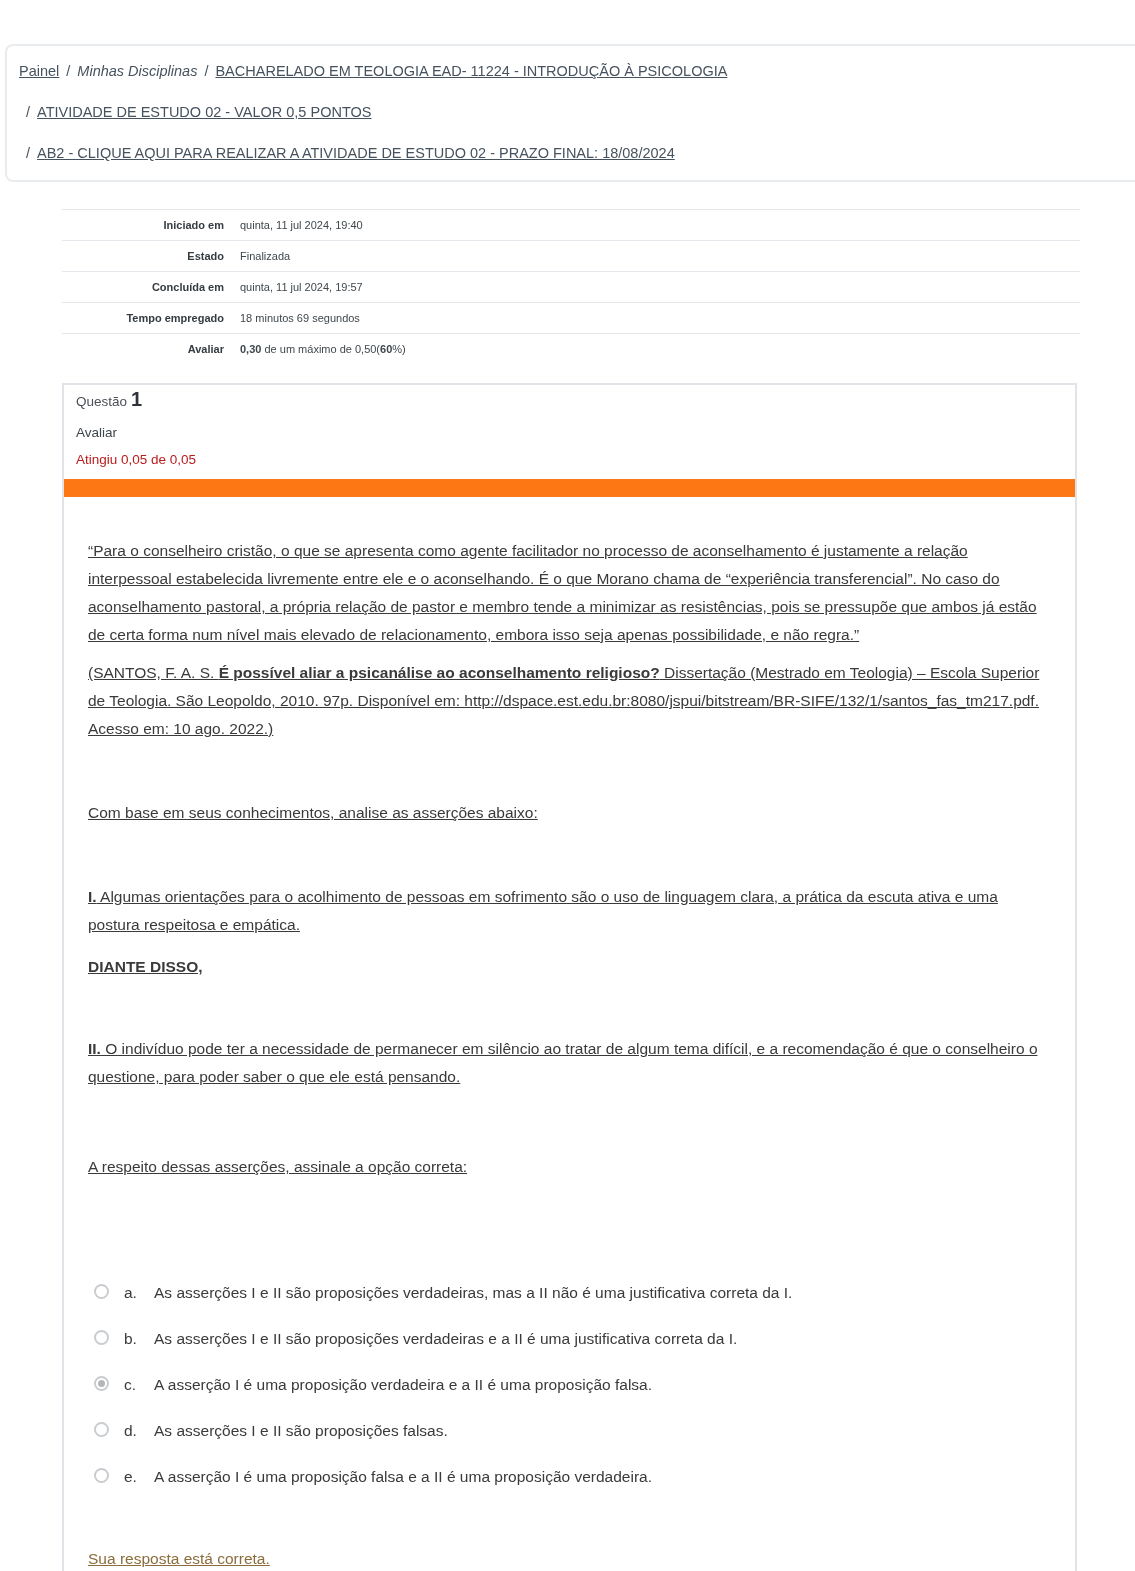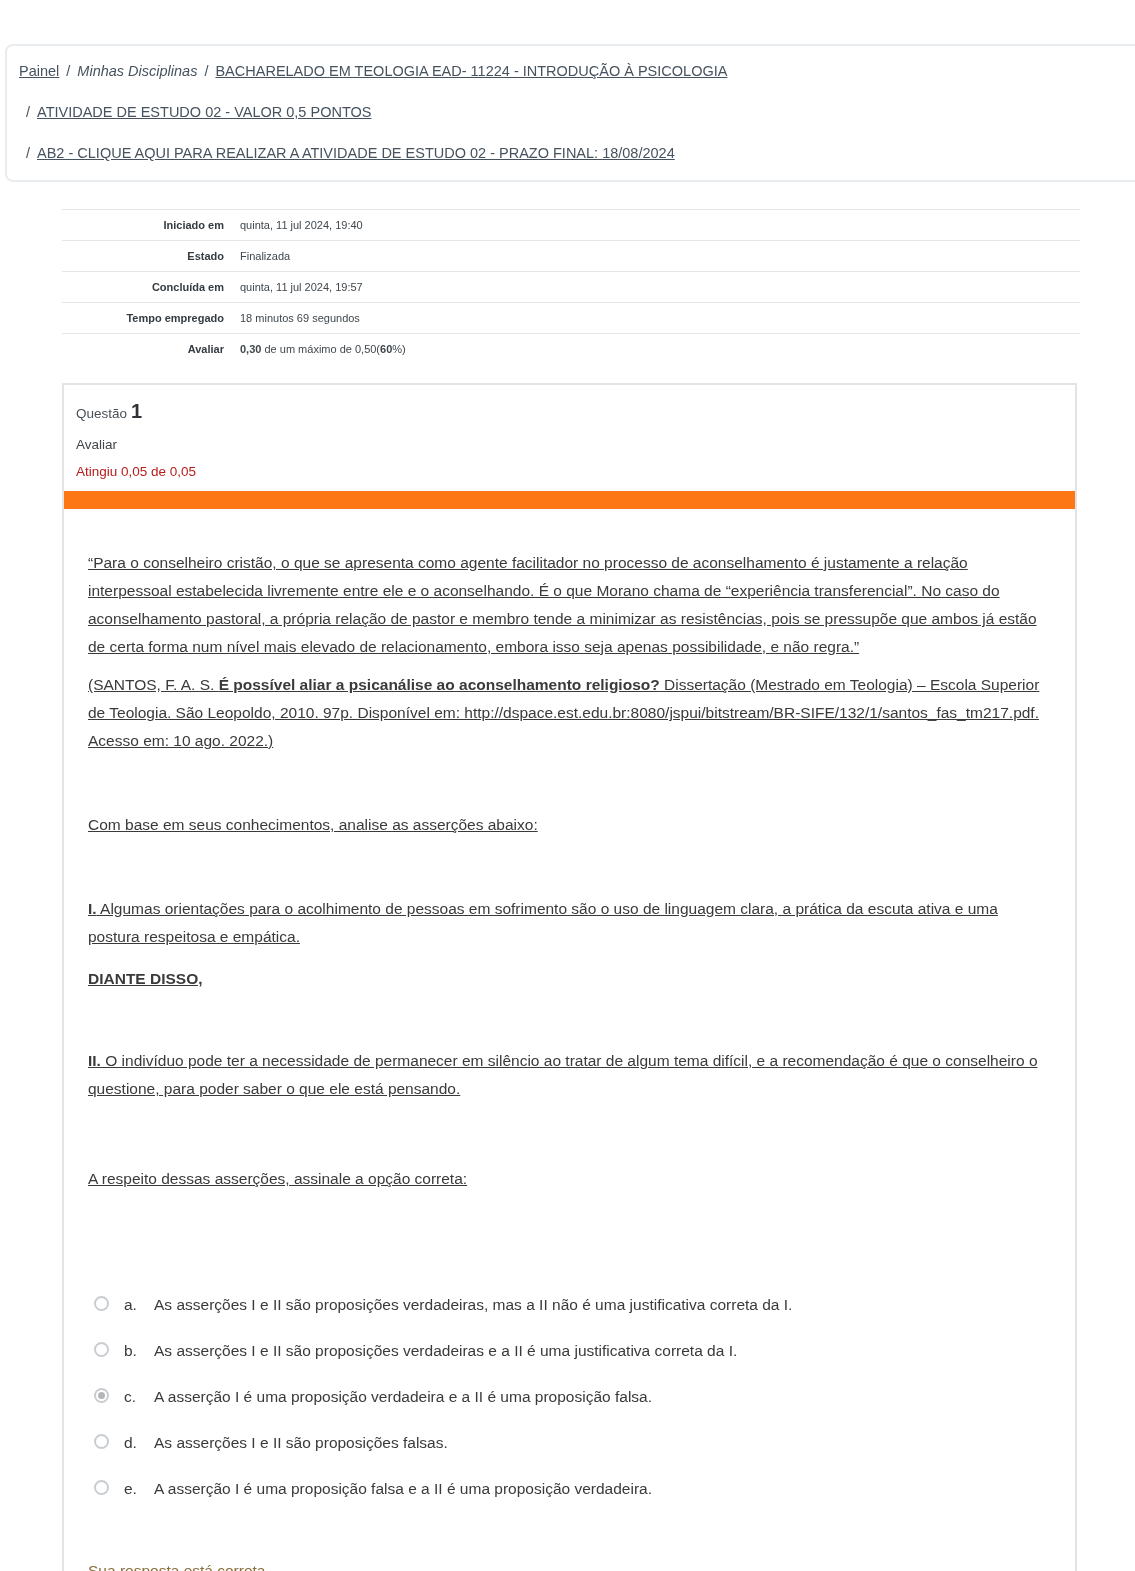--- a/index.html
+++ b/index.html
@@ -60,21 +60,21 @@
   }
   .svalue b { font-weight: bold; }
 
   
   .question-box {
     margin: 19px 0 0 62px;
     width: 1015px;
     border: 2px solid #e0e3e7;
     background: #fff;
   }
-  .q-header { padding: 14px 12px 12px 12px; }
+  .q-header { padding: 2px 12px 12px 12px; }
   .q-number-line { line-height: 24px; }
   .q-number-label { font-size: 13.5px; color: #495057; }
   .q-number { font-size: 20px; font-weight: bold; color: #2f3338; margin-left: 4px; }
   .q-status { font-size: 13.5px; margin-top: 11px; color: #3f464c; }
   .q-grade  { font-size: 13.5px; margin-top: 12px; color: #b91c1c; }
   .q-accentbar { height: 18px; width: 100%; }
 
   .q-content {
     padding: 40px 24px 26px 24px;
     font-size: 15.5px;

